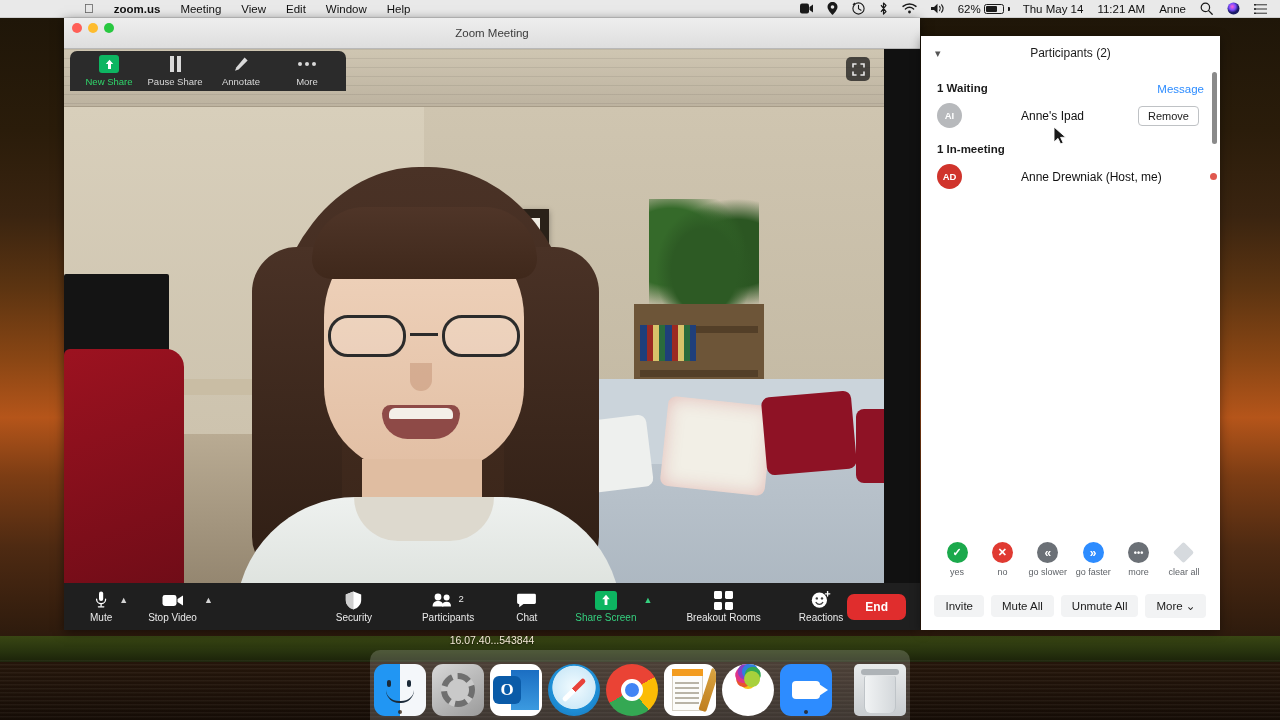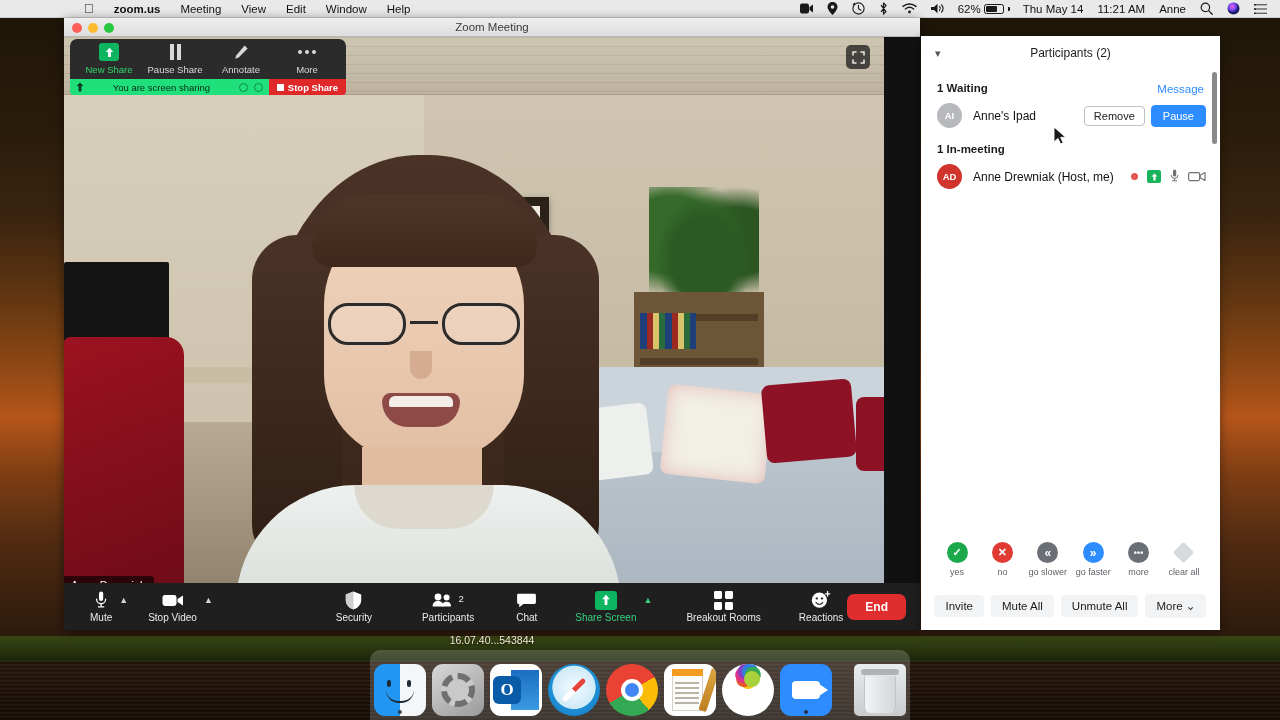--- a/index.html
+++ b/index.html
@@ -50,21 +50,21 @@
   .batt-body { width: 20px; height: 10px; border: 1px solid #1a1a1a; border-radius: 2.5px; position: relative; }
   .batt-fill { position: absolute; left: 1px; top: 1px; bottom: 1px; width: 11px; background: #1a1a1a; border-radius: 1px; }
   .batt-tip { width: 2px; height: 4px; background: #1a1a1a; border-radius: 0 1px 1px 0; margin-left: 1px; }
 
   
   .zoom-window {
     position: absolute; left: 64px; top: 18px; width: 856px; height: 612px;
     background: #111; box-shadow: 0 2px 10px rgba(0,0,0,.5);
   }
   .titlebar {
-    position: relative; height: 19px;
+    position: relative; height: 31px;
     background: linear-gradient(to bottom,#eeeeee,#dedede);
     border-bottom: 1px solid #b8b8b8;
     display: flex; align-items: center; justify-content: center;
   }
   .traffic { position: absolute; left: 8px; top: 5px; display: flex; gap: 6px; }
   .tl { width: 10px; height: 10px; border-radius: 50%; }
   .tl.red { background: #ff5f57; } .tl.yel { background: #febc2e; } .tl.grn { background: #28c840; }
   .title-text { font-size: 11.5px; color: #3b3b3b; }
 
   .video-area {
@@ -216,21 +216,21 @@
     position:absolute; left:921px; top:36px; width:299px; height:594px;
     background:#fff; display:flex; flex-direction:column;
     box-shadow: 0 2px 10px rgba(0,0,0,.4);
   }
   .pp-header { height:34px; position:relative; display:flex; align-items:center; justify-content:center;
     border-bottom:1px solid #fff; }
   .pp-title { font-size:12px; color:#1c1c1c; }
   .pp-collapse { position:absolute; left:14px; top:11px; color:#555; font-size:11px; }
   .pp-body { flex:1; position:relative; overflow:hidden; }
   .pp-section { font-size:11.5px; font-weight:bold; color:#1b1b1b; padding:12px 0 6px 16px; }
-  .pp-row { display:flex; align-items:center; padding:3px 14px 3px 16px; min-height:30px; }
+  .pp-row { display:flex; align-items:center; padding:3px 14px 3px 16px; min-height:30px;gap:48px; }
   .avatar { width:25px; height:25px; border-radius:50%; color:#fff; font-size:9.5px;
     display:flex; align-items:center; justify-content:center; font-weight:bold; flex:0 0 auto; }
   .avatar.gray { background:#b7b9bc; }
   .avatar.red { background:#d0342c; }
   .pp-name { font-size:12px; color:#111; margin-left:11px; flex:1; white-space:nowrap; }
   .pp-msg { position:absolute; right:16px; font-size:11.5px; color:#2d8cff; }
   .btn-outline { font-size:11px; color:#1b1b1b; background:#fff;
     border:1px solid #bfc2c5; border-radius:4px; padding:3px 9px; margin-left:6px; }
   .btn-blue { font-size:11px; color:#fff; background:#2d8cff; border:1px solid #2d8cff;
     border-radius:4px; padding:4px 11px; margin-left:6px; }
@@ -510,34 +510,20 @@
             <div class="stb-ico">
                 <span class="dots3">
                   <i></i>
                   <i></i>
                   <i></i>
                 </span>
               </div>
             <div class="stb-lab">More</div>
           </div>
         </div>
-        <div class="share-tb-bot">
-          <div class="sharing-pill">
-            <svg width="8" height="10" viewBox="0 0 8 10">
-                <path d="M4 0.5 L7.4 4 H5.4 V9.5 H2.6 V4 H0.6 Z" fill="#0c3a20"></path>
-              </svg>
-            <span class="lab">You are screen sharing</span>
-            <span class="ring"></span>
-            <span class="ring"></span>
-          </div>
-          <div class="stop-share">
-            <i></i>
-            <span>Stop Share</span>
-          </div>
-        </div>
       </div>
 
       <div class="fs-btn">
         <svg width="13" height="13" viewBox="0 0 13 13">
             <g fill="none" stroke="#e6e6e6" stroke-width="1.6" stroke-linecap="round">
           <path d="M1 4 V1 H4"></path>
               <path d="M9 1 H12 V4"></path>
               <path d="M12 9 V12 H9"></path>
               <path d="M4 12 H1 V9"></path>
             </g>

